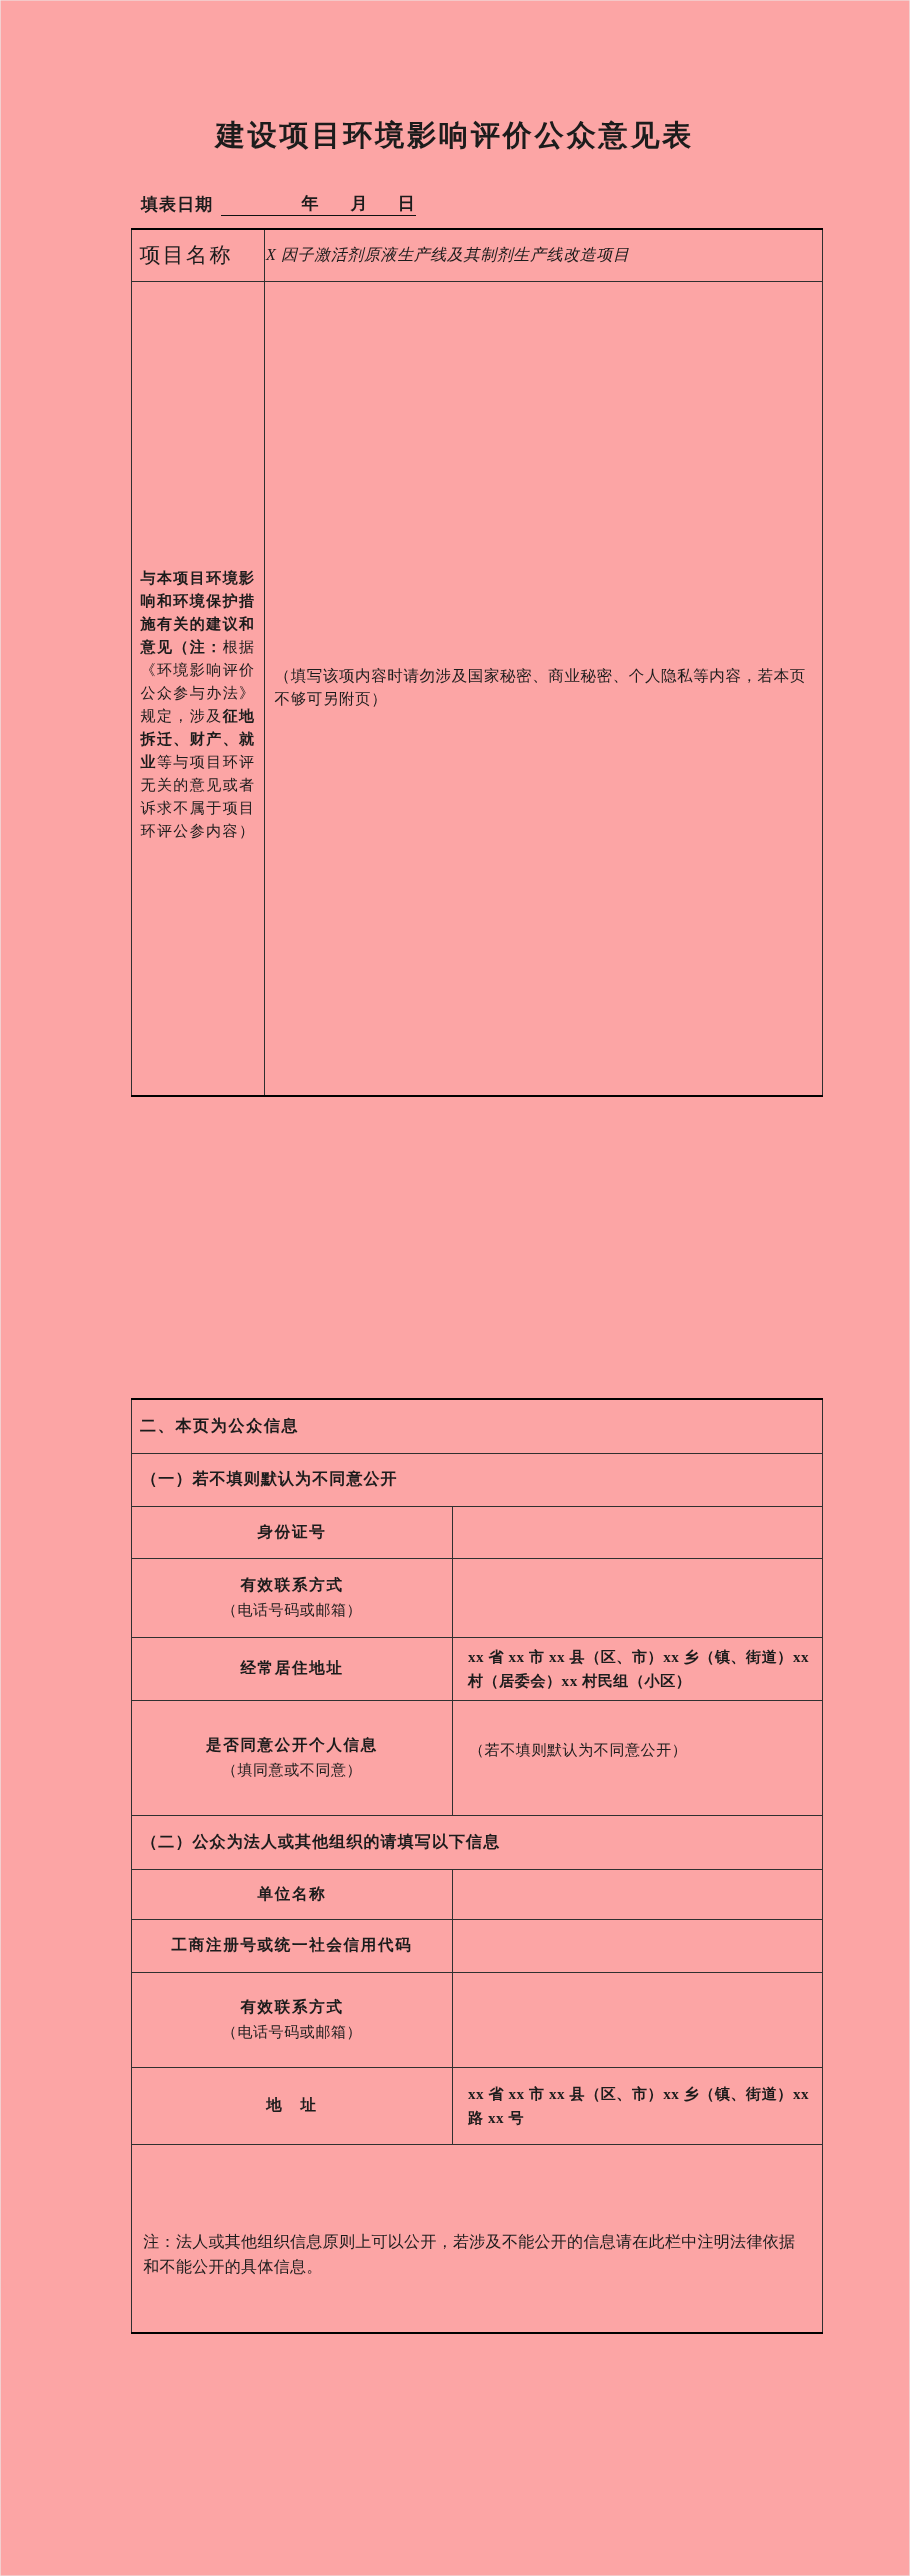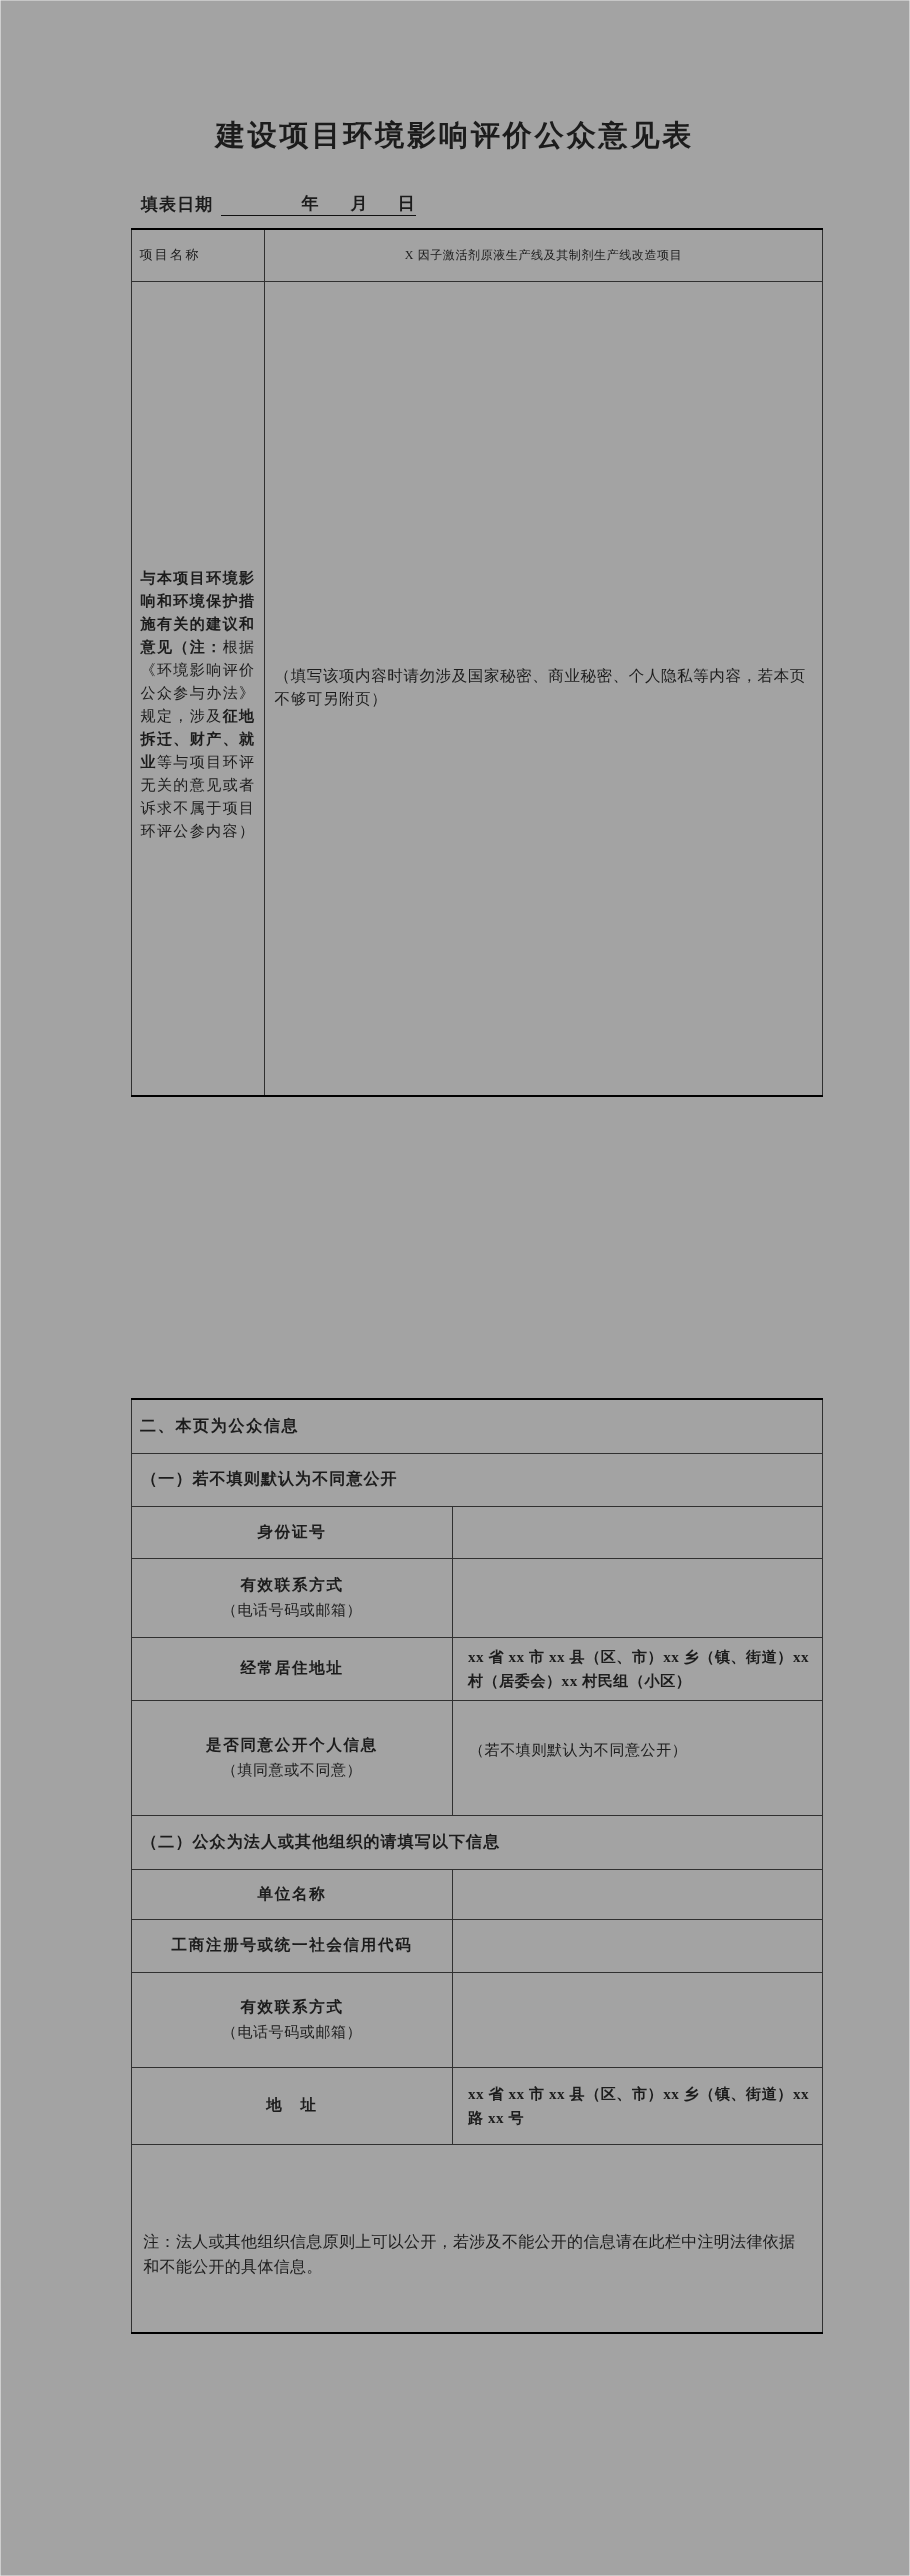--- a/index.html
+++ b/index.html
@@ -1,17 +1,17 @@
 <!DOCTYPE html>
 <html style="font-size:9.2px"><head>
 <meta charset="utf-8">
 <style>
   html,body{margin:0;padding:0;background:#fff;}
   .page{
-    position:relative;width:910px;height:2576px;background:#a3a3a3;
+    position:relative;width:910px;height:2576px;background:#fca5a5;
     font-family:"Liberation Serif","DejaVu Serif",serif;color:#1c1c1c;
     box-shadow:inset 0 0 0 0.6px #ebebeb;overflow:hidden;
   }
 
   .doc-title{
     position:absolute;top:116px;left:0;width:100%;text-align:center;
     font-family:"Liberation Sans","DejaVu Sans",sans-serif;
     font-weight:700;font-size:29px;letter-spacing:2.9px;white-space:nowrap;
   }
 
@@ -43,30 +43,30 @@
     font-weight:700;font-size:16px;letter-spacing:1.7px;
     padding-left:8px;
   }
   .sub-head{
     font-family:"Liberation Sans","DejaVu Sans",sans-serif;
     font-weight:700;font-size:16px;letter-spacing:1.1px;
     padding-left:9.2px;
   }
 
   .plain-label{
-    font-size:13px;letter-spacing:2.3px;padding-left:7.5px;font-weight:400;
+    font-size:21px;letter-spacing:2.3px;padding-left:7.5px;font-weight:400;
   }
   .center-label{
     text-align:center;font-weight:700;font-size:15.5px;letter-spacing:1.7px;
   }
   .center-label .sub{
     font-weight:400;font-size:15px;letter-spacing:0.6px;margin-top:5.2px;
   }
   .center-value{
-    text-align:center;font-size:12px;letter-spacing:0.6px;
+    text-align:left;font-size:16px;letter-spacing:0.6px;font-style:italic;
   }
   .cell-value{
     font-size:15px;line-height:24px;letter-spacing:0.6px;
     padding-left:15px;padding-right:11.5px;font-weight:bold;
   }
 
   .opinion-label-cell{vertical-align:middle;}
   .opinion-label{
     text-align:justify;text-justify:inter-character;
     font-size:15px;line-height:23px;letter-spacing:1.4px;

